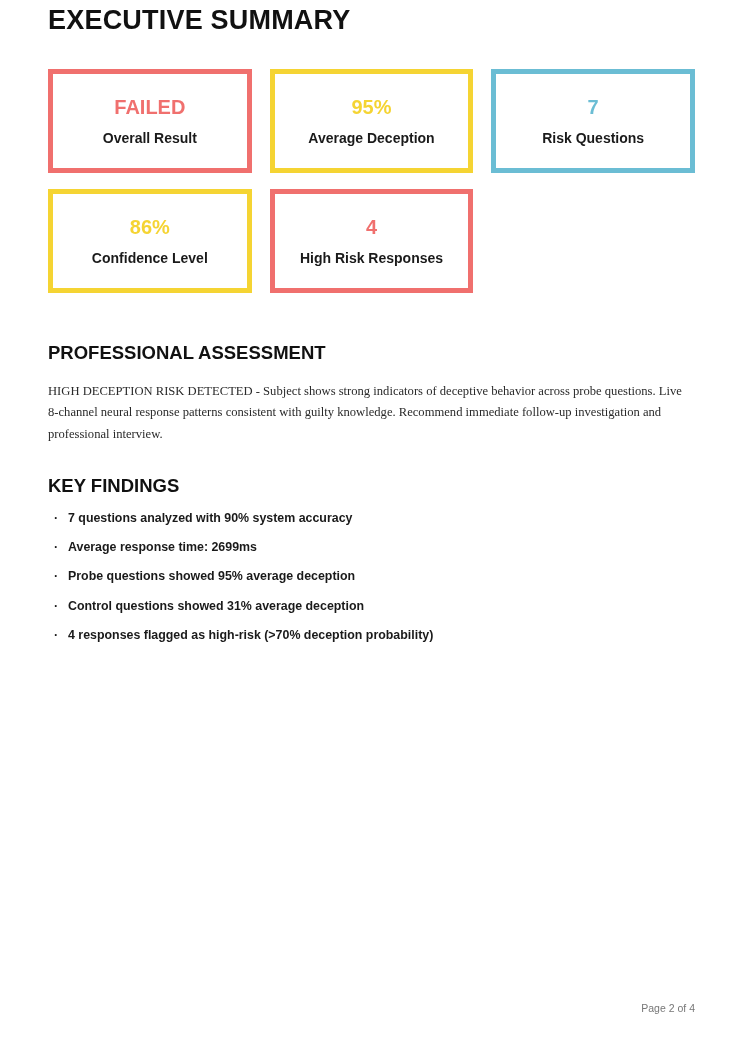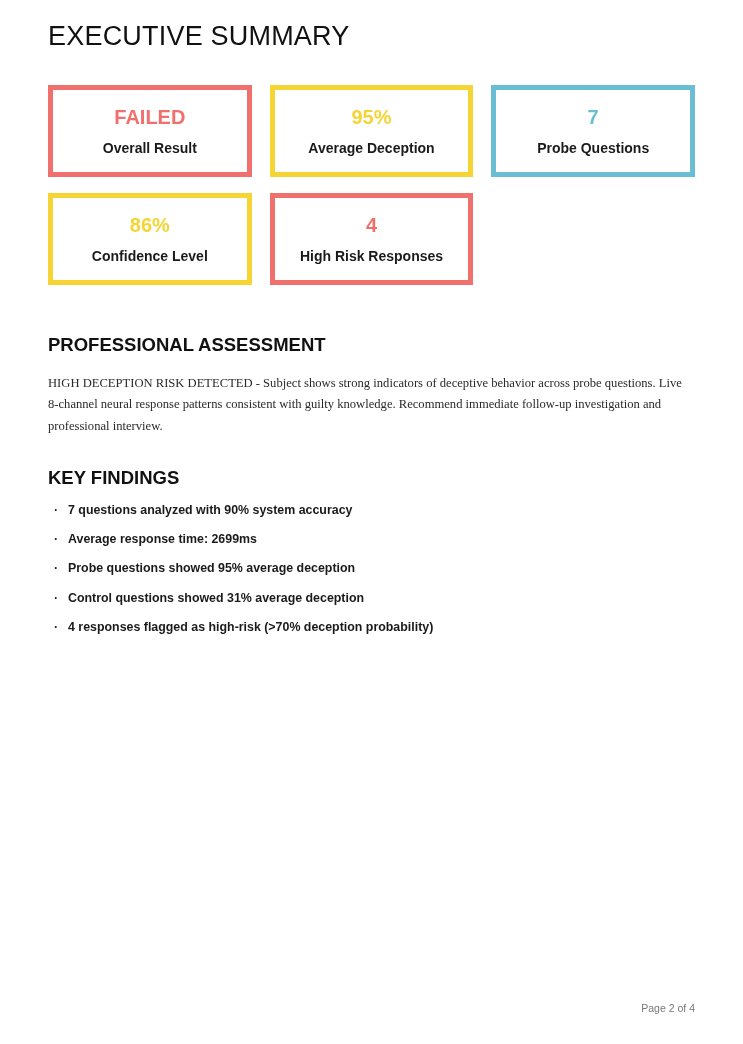--- a/index.html
+++ b/index.html
@@ -17,39 +17,39 @@
   }
   .page {
     position: relative;
     width: 743px;
     height: 1044px;
     box-sizing: border-box;
     padding: 0 48px;
   }
   .doc-title {
     font-size: 27px;
-    font-weight: normal;
+    font-weight: bold;
     letter-spacing: 0.2px;
     color: #111111;
     margin: 0;
-    padding-top: 20px;
+    padding-top: 4px;
     line-height: 1.2;
   }
   .cards-grid {
     margin-top: 33px;
     display: grid;
     grid-template-columns: repeat(3, 1fr);
     grid-gap: 18px;
     row-gap: 16px;
   }
   .card {
     box-sizing: border-box;
     border: 5px solid #cccccc;
     background: #ffffff;
-    height: 92px;
+    height: 104px;
     display: flex;
     flex-direction: column;
     align-items: center;
     justify-content: center;
   }
   .card-value {
     font-size: 20px;
     font-weight: bold;
     line-height: 1;
     margin-bottom: 14px;
@@ -119,21 +119,21 @@
     <div class="card" style="border-color: rgb(240, 112, 110);">
       <div class="card-value" style="color: rgb(240, 112, 110);">FAILED</div>
       <div class="card-label">Overall Result</div>
     </div>
     <div class="card" style="border-color: rgb(245, 212, 51);">
       <div class="card-value" style="color: rgb(245, 212, 51);">95%</div>
       <div class="card-label">Average Deception</div>
     </div>
     <div class="card" style="border-color: rgb(107, 189, 212);">
       <div class="card-value" style="color: rgb(107, 189, 212);">7</div>
-      <div class="card-label">Probe Questions</div>
+      <div class="card-label">Risk Questions</div>
     </div>
     <div class="card" style="border-color: rgb(245, 212, 51);">
       <div class="card-value" style="color: rgb(245, 212, 51);">86%</div>
       <div class="card-label">Confidence Level</div>
     </div>
     <div class="card" style="border-color: rgb(240, 112, 110);">
       <div class="card-value" style="color: rgb(240, 112, 110);">4</div>
       <div class="card-label">High Risk Responses</div>
     </div>
   </div>

